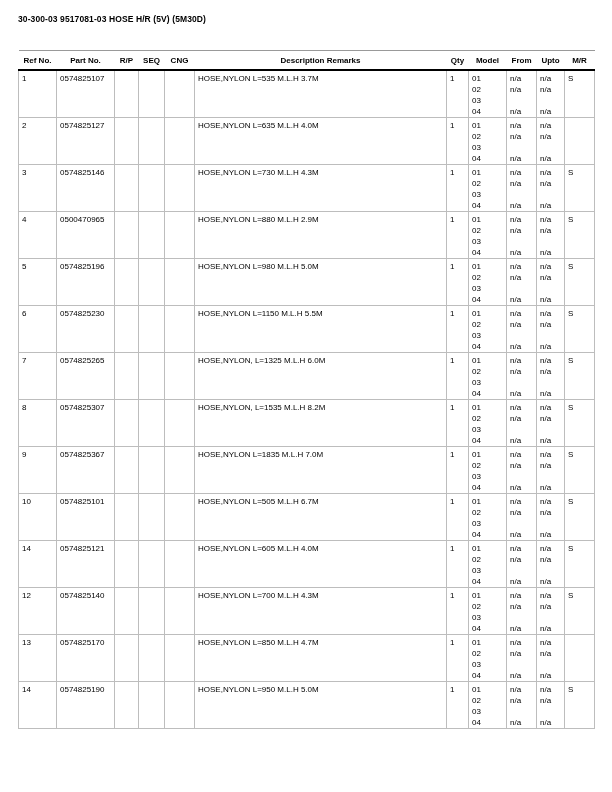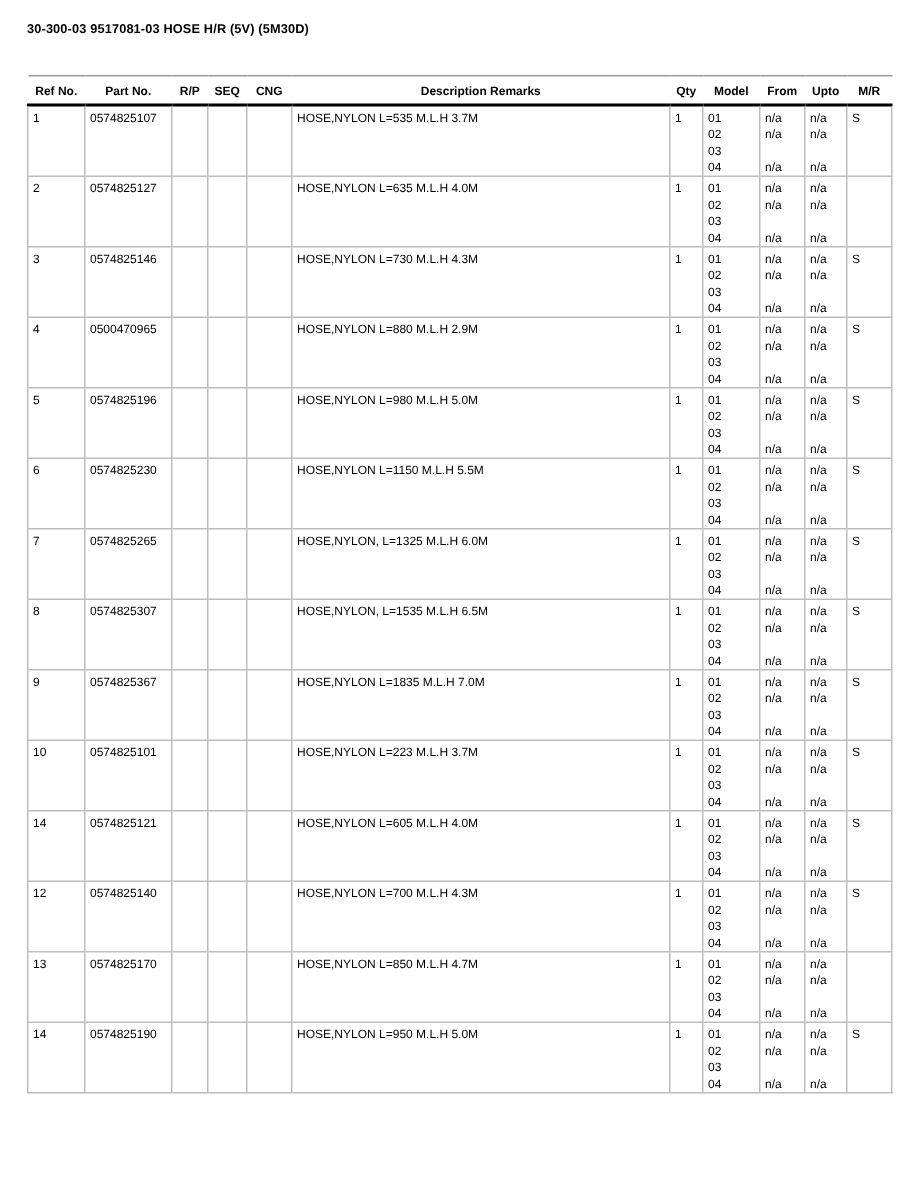--- a/index.html
+++ b/index.html
@@ -423,21 +423,21 @@
           <td>
             <div class="line"></div>
           </td>
           <td>
             <div class="line"></div>
           </td>
           <td>
             <div class="line"></div>
           </td>
           <td>
-            <div class="line">HOSE,NYLON, L=1535 M.L.H 6.5M</div>
+            <div class="line">HOSE,NYLON, L=1535 M.L.H 8.2M</div>
           </td>
           <td>
             <div class="line">1</div>
           </td>
           <td>
             <div class="line">01</div>
             <div class="line">02</div>
             <div class="line">03</div>
             <div class="line">04</div>
           </td>
@@ -511,21 +511,21 @@
           <td>
             <div class="line"></div>
           </td>
           <td>
             <div class="line"></div>
           </td>
           <td>
             <div class="line"></div>
           </td>
           <td>
-            <div class="line">HOSE,NYLON L=223 M.L.H 3.7M</div>
+            <div class="line">HOSE,NYLON L=505 M.L.H 6.7M</div>
           </td>
           <td>
             <div class="line">1</div>
           </td>
           <td>
             <div class="line">01</div>
             <div class="line">02</div>
             <div class="line">03</div>
             <div class="line">04</div>
           </td>

